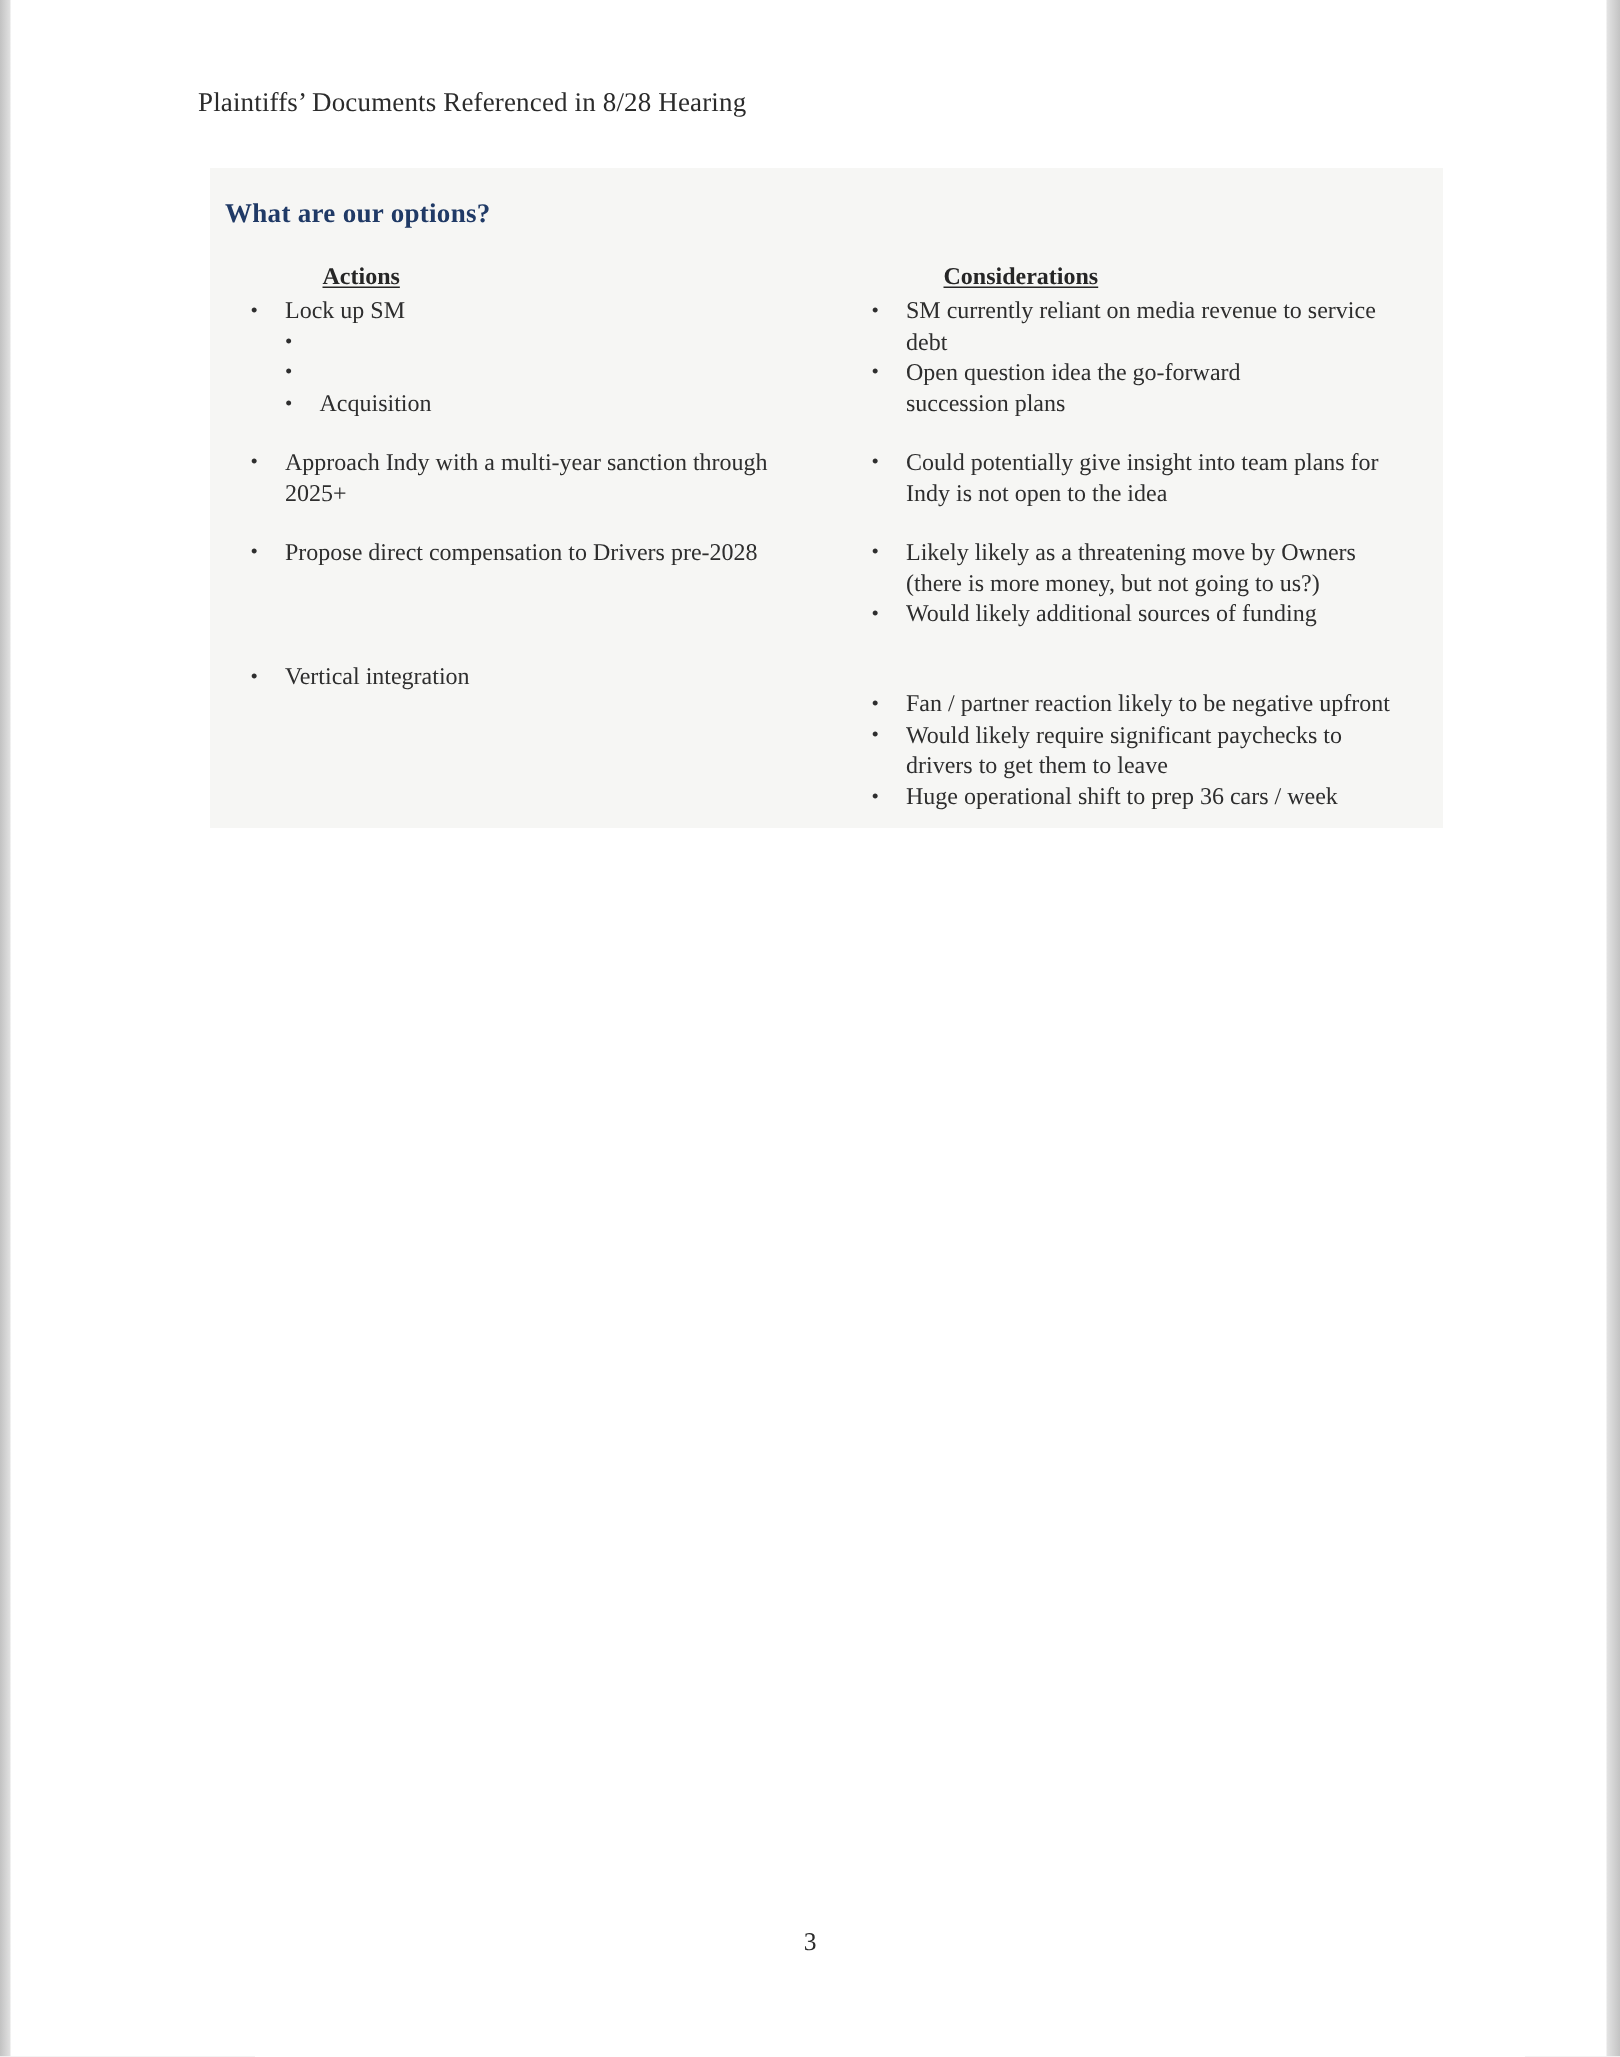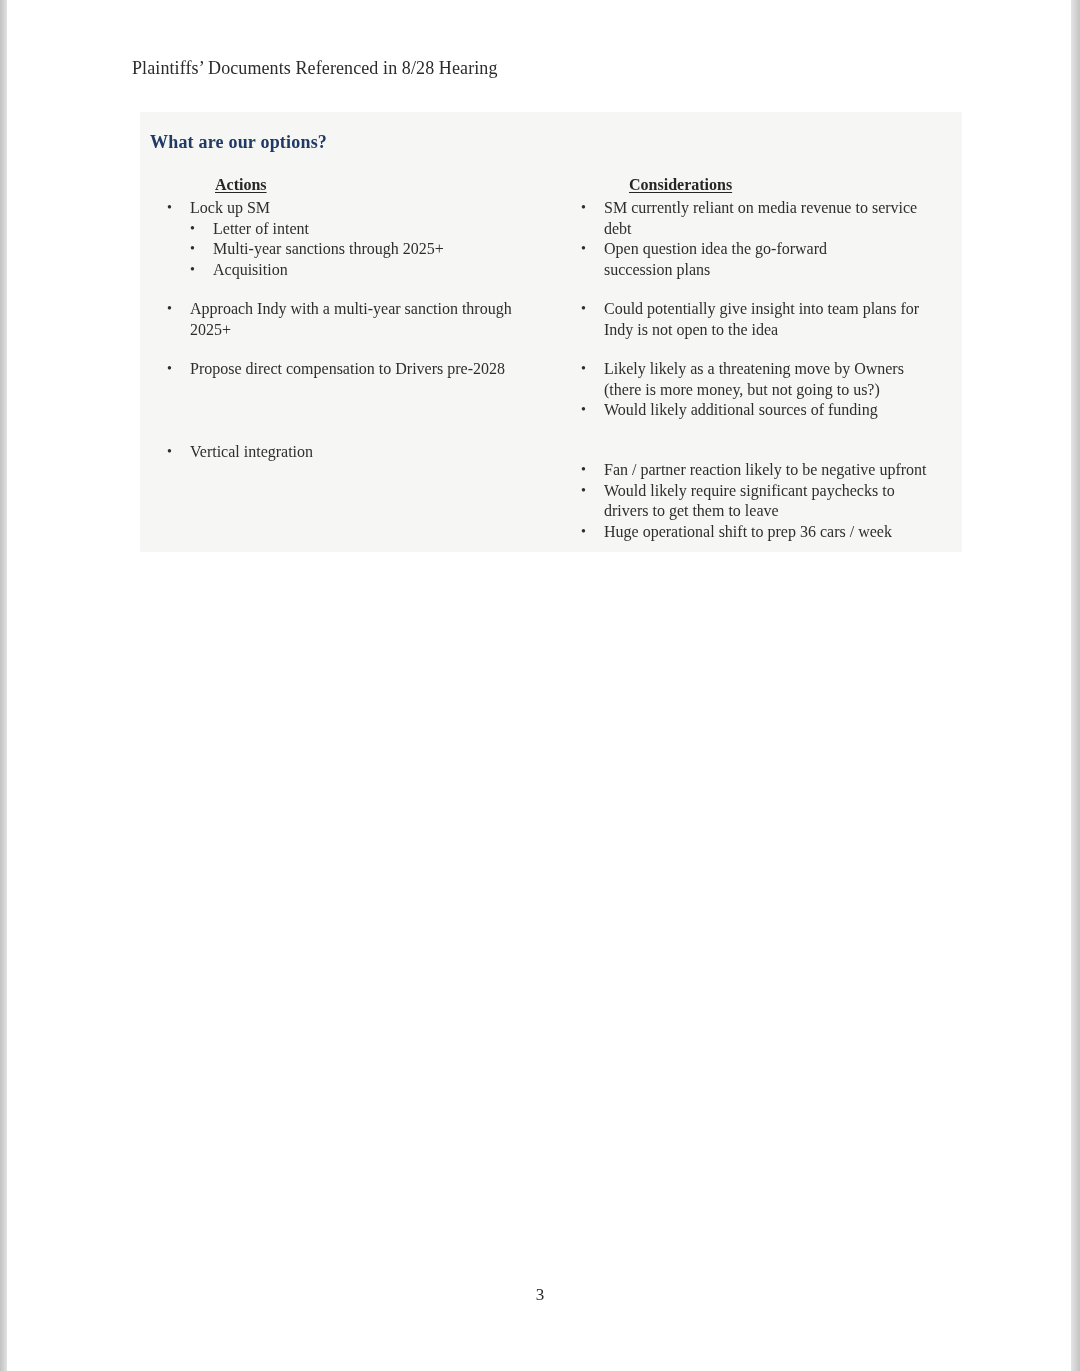--- a/index.html
+++ b/index.html
@@ -75,25 +75,23 @@
     <div class="col col-actions">
       <div class="col-heading">Actions</div>
 
       <div class="group g0">
         <div class="li l1">
             <span class="b">•</span>
             <span class="t">Lock up SM</span>
           </div>
         <div class="li l2">
             <span class="b">•</span>
-            <span class="t">Letter of intent</span>
           </div>
         <div class="li l2">
             <span class="b">•</span>
-            <span class="t">Multi-year sanctions through 2025+</span>
           </div>
         <div class="li l2">
             <span class="b">•</span>
             <span class="t">Acquisition</span>
           </div>
       </div>
 
       <div class="group g1">
         <div class="li l1">
             <span class="b">•</span>

